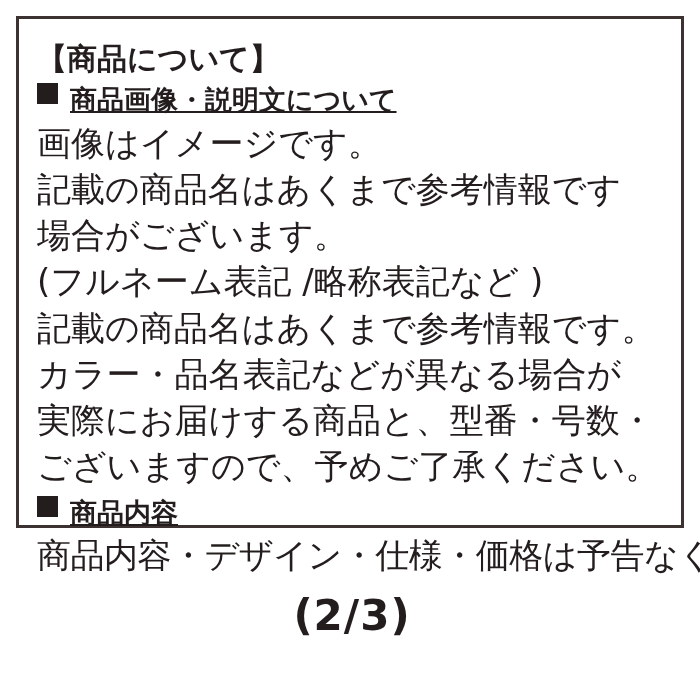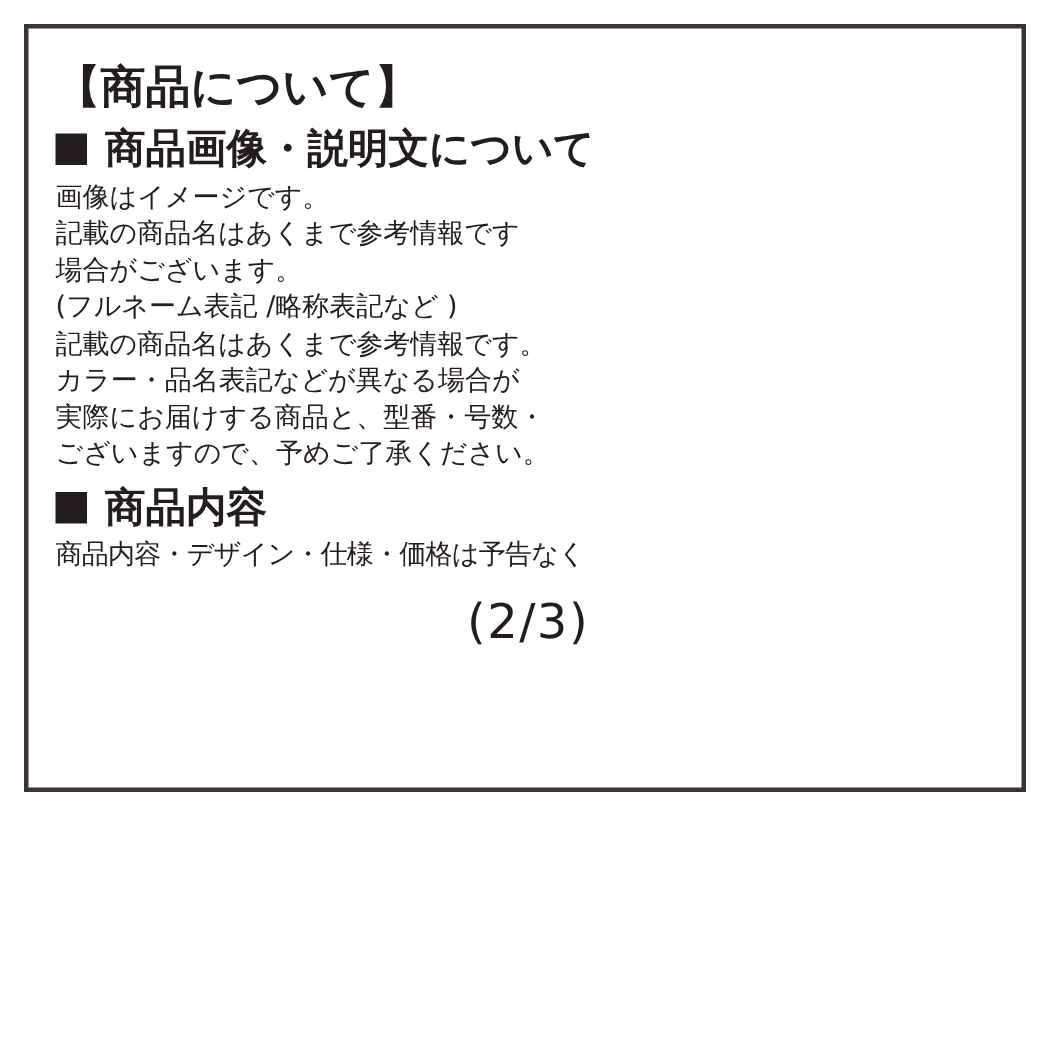--- a/index.html
+++ b/index.html
@@ -48,43 +48,43 @@
     letter-spacing: 0px;
     margin-bottom: 6px;
   }
   .section-head {
     font-size: 27px;
     font-weight: bold;
     line-height: 1.25;
     margin-top: 2px;
     margin-bottom: 3px;
     display: flex;
-    align-items: center;
+    text-decoration: underline;
   }
   .sq {
     display: inline-block;
     width: 21px;
     height: 21px;
     background: #241d1d;
     margin-right: 12px;
     flex: 0 0 auto;
   }
   .body-line {
-    font-size: 18px;
+    font-size: 34px;
     line-height: 1.36;
     letter-spacing: 0px;
     white-space: nowrap;
   }
   .body-line.tight {
     letter-spacing: -0.5px;
   }
   .page-num {
     text-align: center;
-    font-size: 32px;
-    font-weight: normal;
+    font-size: 42px;
+    font-weight: bold;
     margin-top: 12px;
     letter-spacing: 1px;
   }
   .block {
     margin-bottom: 0px;
   }
   .spacer-sm { height: 4px; }
 </style>
 </head>
 <body>

